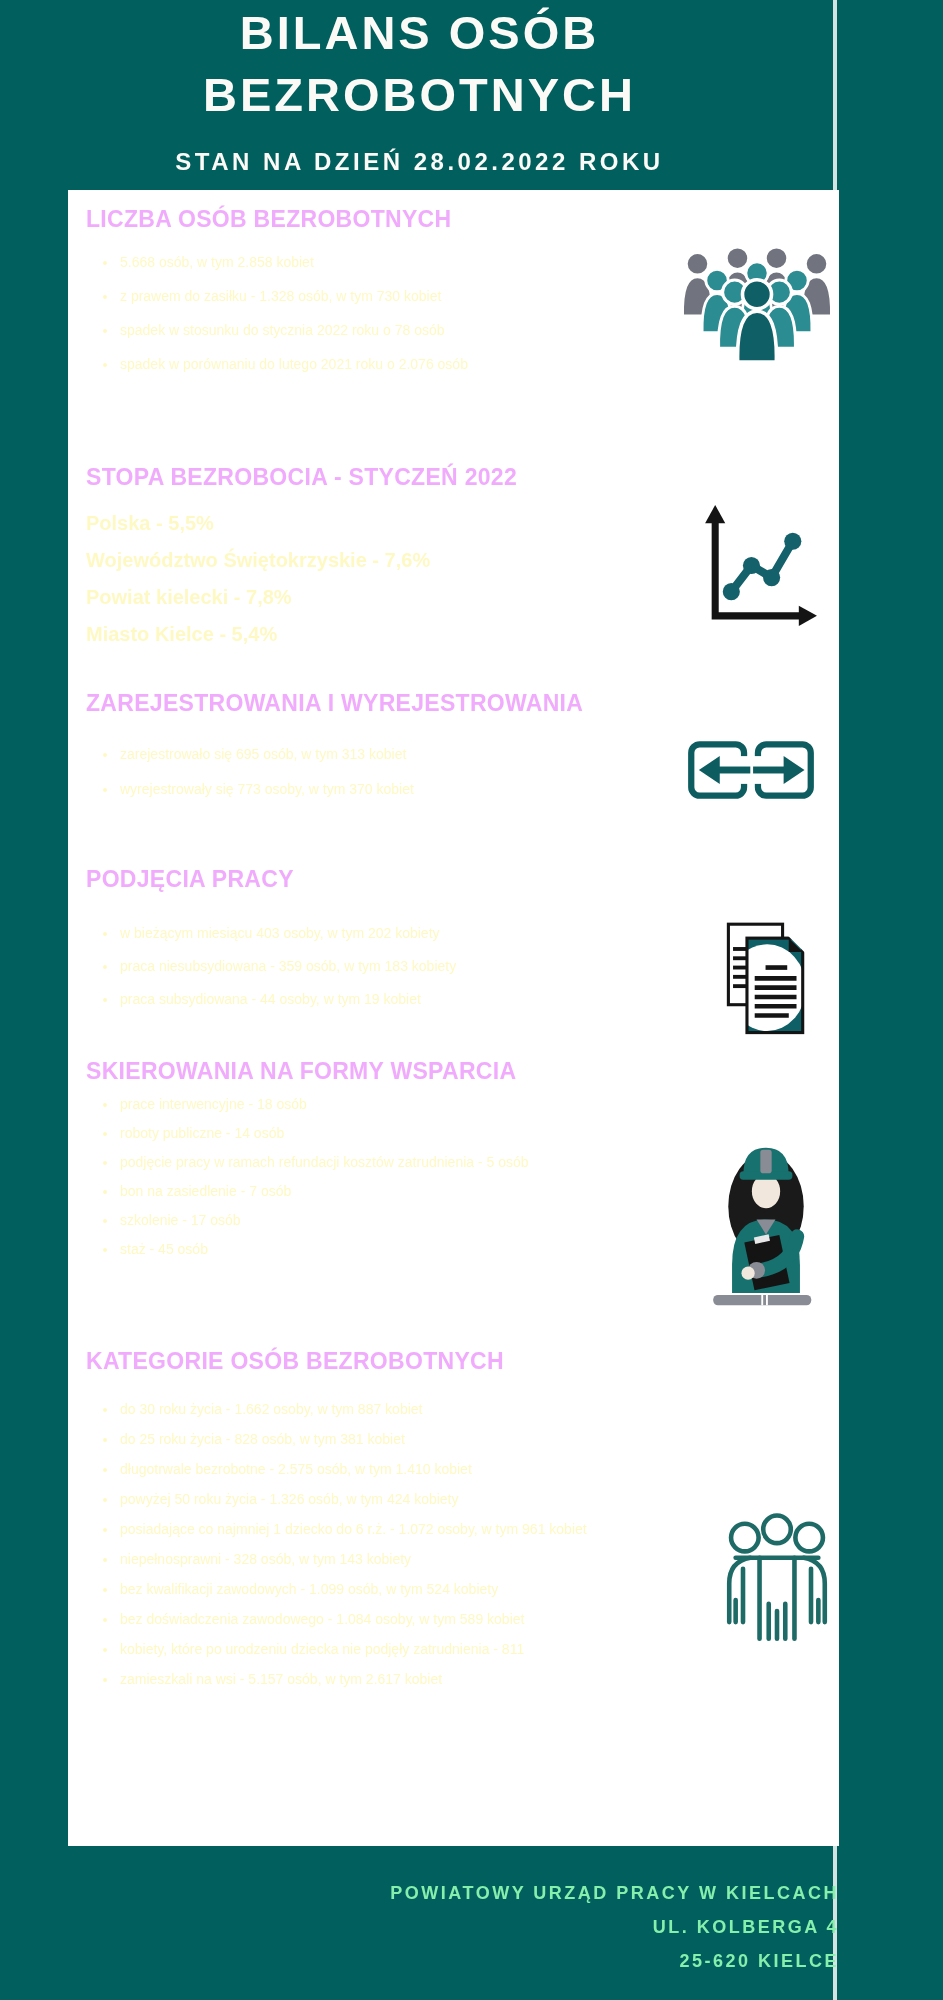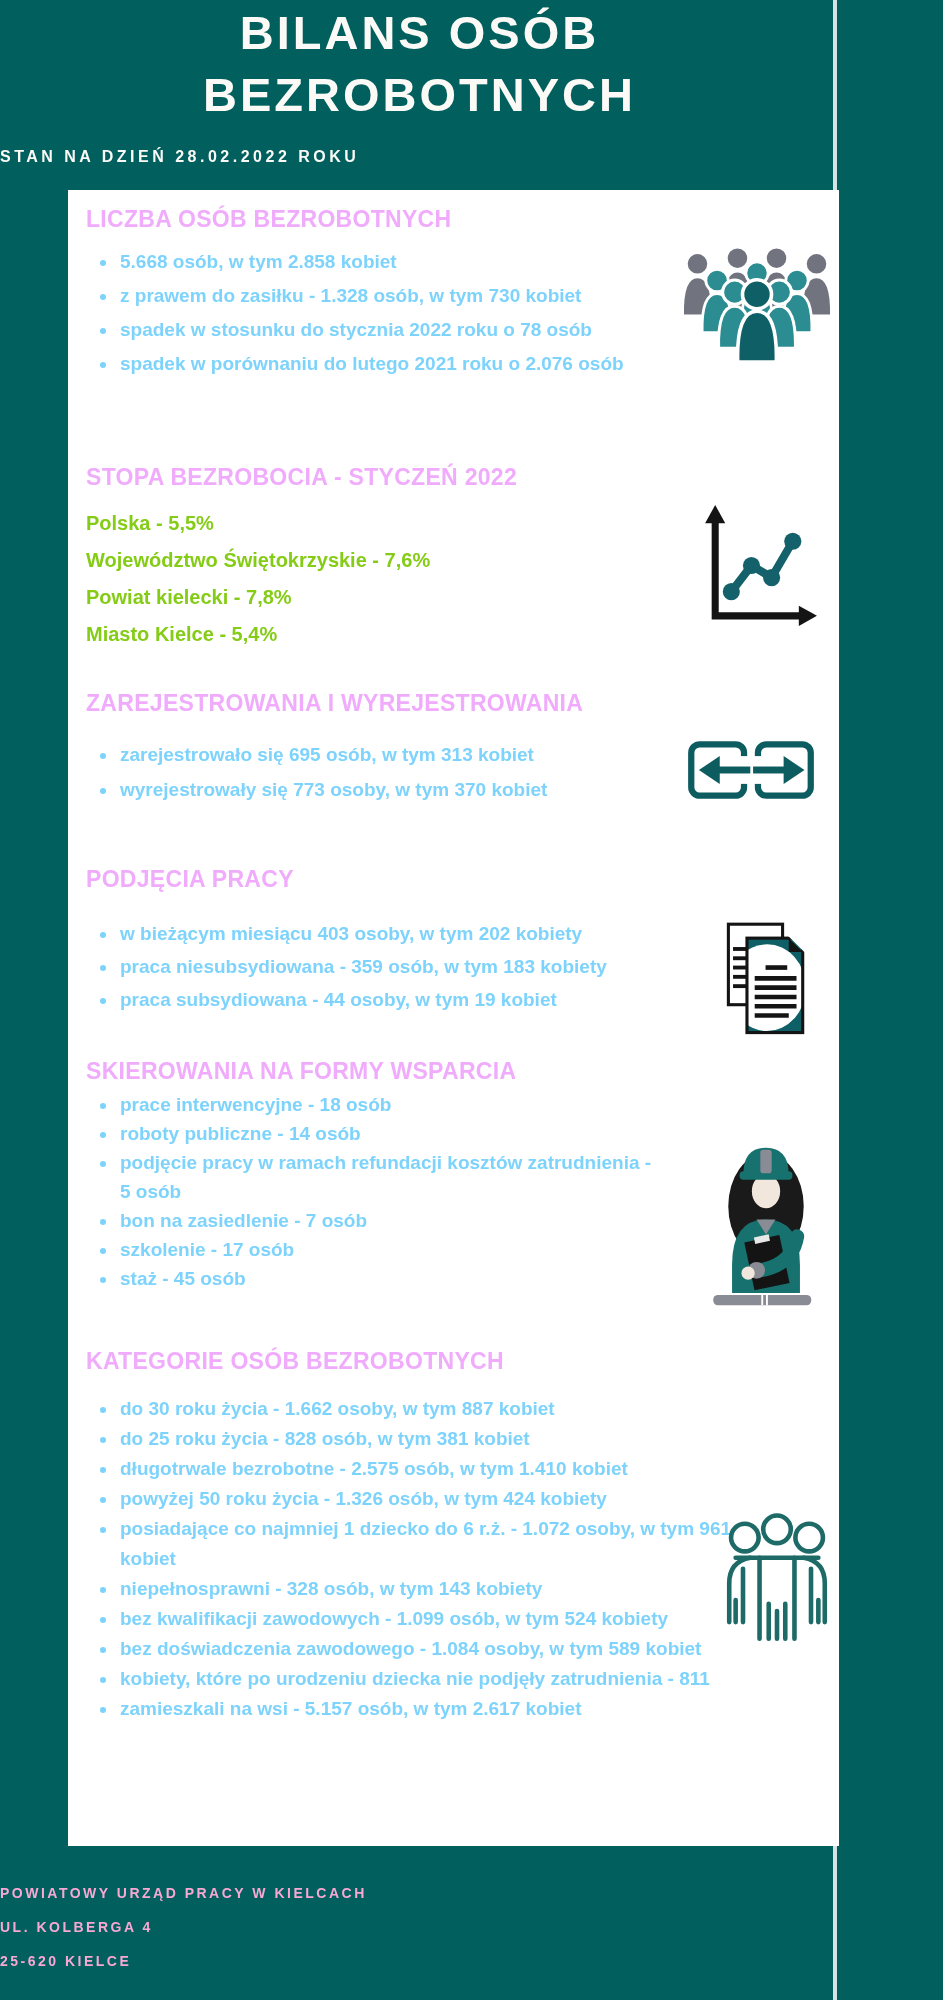--- a/index.html
+++ b/index.html
@@ -2,49 +2,49 @@
 <html><head>
 <meta charset="utf-8">
 <style>
   html,body{margin:0;padding:0;background:#015F5E;}
   .page{position:relative;width:839px;height:2000px;background:#015F5E;
         font-family:"Liberation Sans",sans-serif;overflow:hidden;}
   .edge-line{position:absolute;right:2px;top:0;width:4px;height:100%;background:#ECF3F2;opacity:.9;}
 
   .title{position:absolute;top:2px;left:0;width:100%;text-align:center;color:#FBFAF6;
          font-weight:bold;font-size:47px;letter-spacing:3px;line-height:62px;}
-  .subtitle{position:absolute;top:148px;left:0;width:100%;text-align:left;color:#FBFAF6;
-            font-weight:bold;font-size:16px;letter-spacing:3.5px;}
+  .subtitle{position:absolute;top:148px;left:0;width:100%;text-align:center;color:#FBFAF6;
+            font-weight:bold;font-size:24px;letter-spacing:3.5px;}
 
   .card{position:absolute;left:68px;top:190px;width:803px;height:1656px;background:#FFFFFF;}
 
   .section{position:absolute;color:#1D1D1B;}
   .sec-head{margin:0;color:#f0abfc;font-size:23px;font-weight:bold;letter-spacing:.3px;}
   .section ul{margin:0;padding-left:32px;list-style:disc;}
-  .section li{font-size:19px;font-weight:700;padding-left:2px;color:#7dd3fc;}
-  .plain-line{font-size:20px;font-weight:600;color:#84cc16;}
+  .section li{font-size:14px;font-weight:400;padding-left:2px;color:#fef9c3;}
+  .plain-line{font-size:20px;font-weight:600;color:#fef9c3;}
 
   .s1{left:86px;top:206px;width:600px}  .s1 ul{margin-top:12px}  .s1 li{line-height:34px}
   .s2{left:86px;top:464px;width:600px}  .s2 .lines{margin-top:14px} .s2 .plain-line{line-height:37px}
   .s3{left:86px;top:690px;width:625px}  .s3 ul{margin-top:20px}  .s3 li{line-height:35px}
   .s4{left:86px;top:866px;width:625px}  .s4 ul{margin-top:24px}  .s4 li{line-height:33px}
   .s5{left:86px;top:1058px;width:575px} .s5 ul{margin-top:5px}   .s5 li{line-height:29px}
   .s6{left:86px;top:1348px;width:648px} .s6 ul{margin-top:19px}   .s6 li{line-height:30px}
 
   .icon{position:absolute;}
   .icon svg{width:100%;height:100%;display:block;}
   .ic-crowd {left:664px;top:238px;width:186px;height:152px;}
   .ic-chart {left:693px;top:503px;width:126px;height:131px;}
   .ic-arrows{left:685px;top:738px;width:132px;height:64px;}
   .ic-docs  {left:713px;top:918px;width:102px;height:120px;}
   .ic-worker{left:700px;top:1113px;width:132px;height:195px;}
   .ic-team  {left:708px;top:1510px;width:138px;height:136px;}
 
-  .footer{position:absolute;top:1876px;left:0;width:100%;text-align:left;color:#f9a8d4;
-          font-weight:bold;font-size:14px;letter-spacing:2.5px;line-height:34px;}
+  .footer{position:absolute;top:1876px;left:0;width:100%;text-align:right;color:#86efac;
+          font-weight:bold;font-size:18px;letter-spacing:2.5px;line-height:34px;}
 </style>
 </head>
 <body>
 
 <div class="page">
   <div class="edge-line"></div>
 
   <div class="title">
     <div>BILANS OSÓB</div>
     <div>BEZROBOTNYCH</div>

